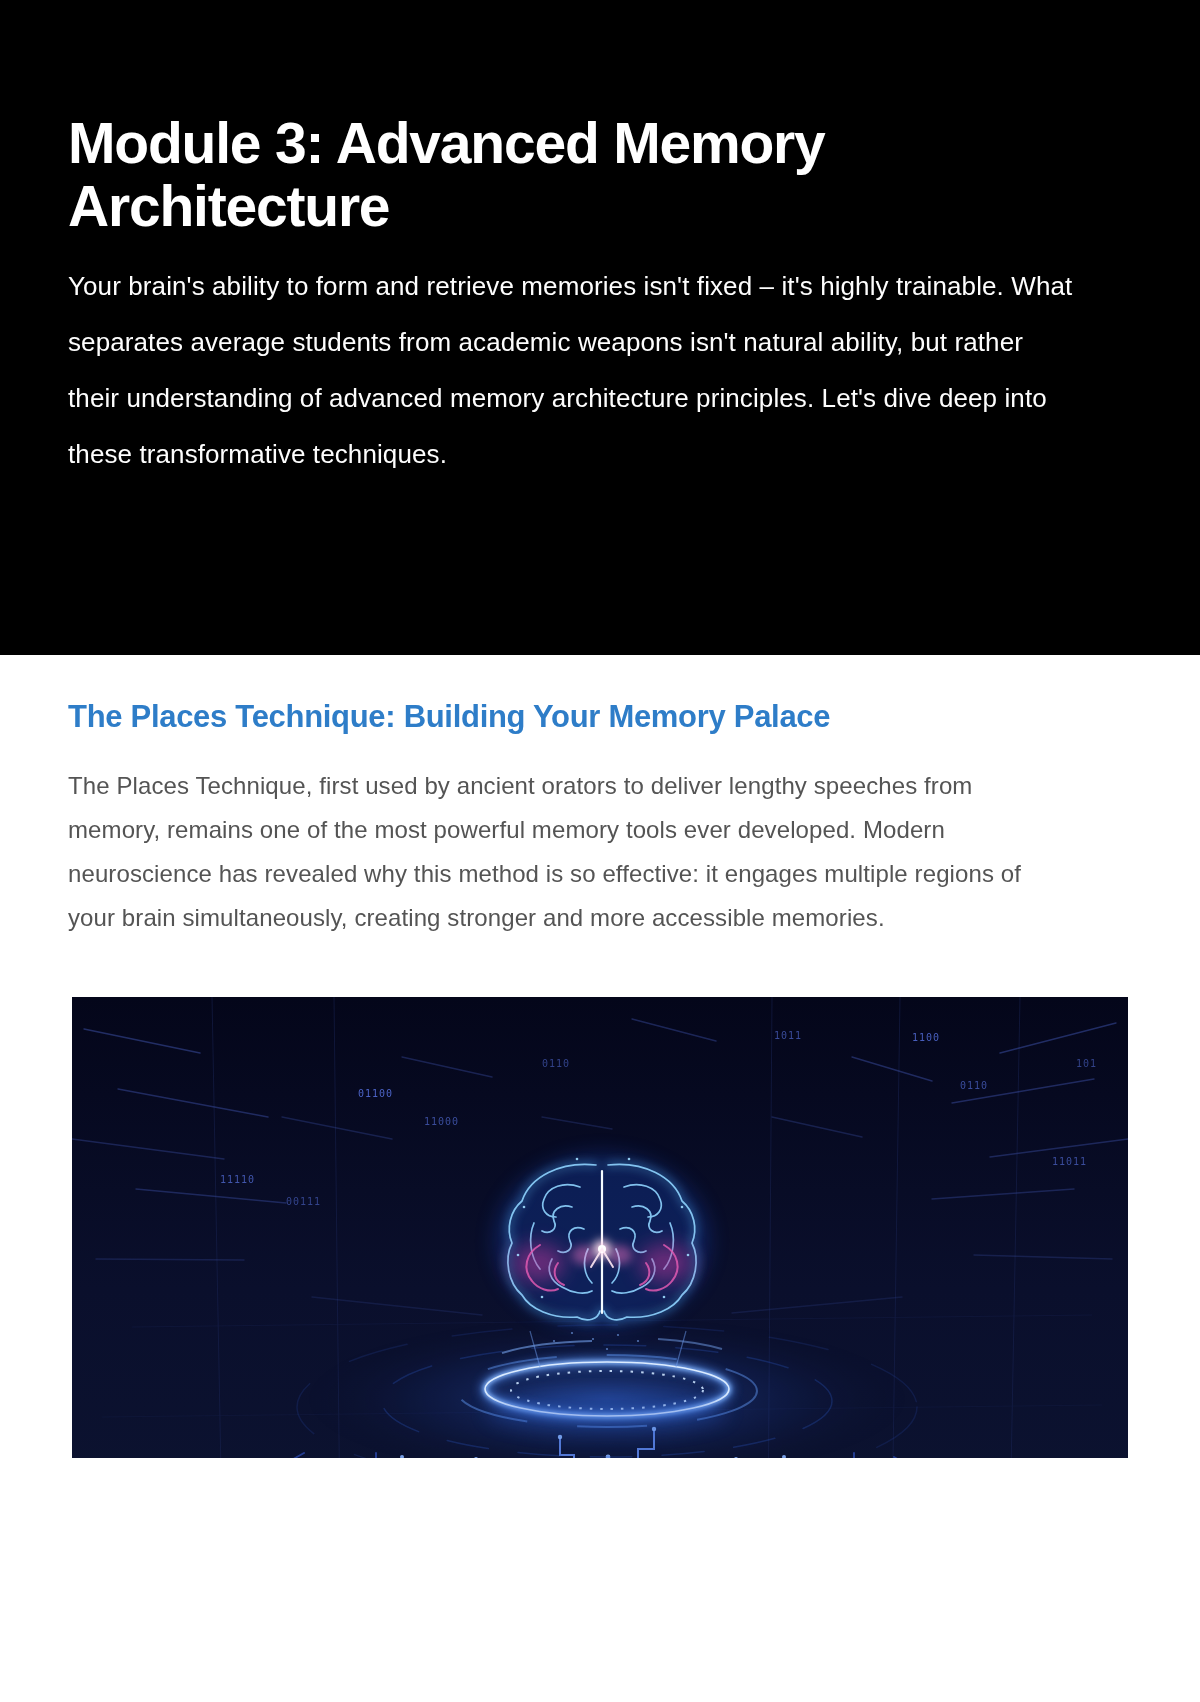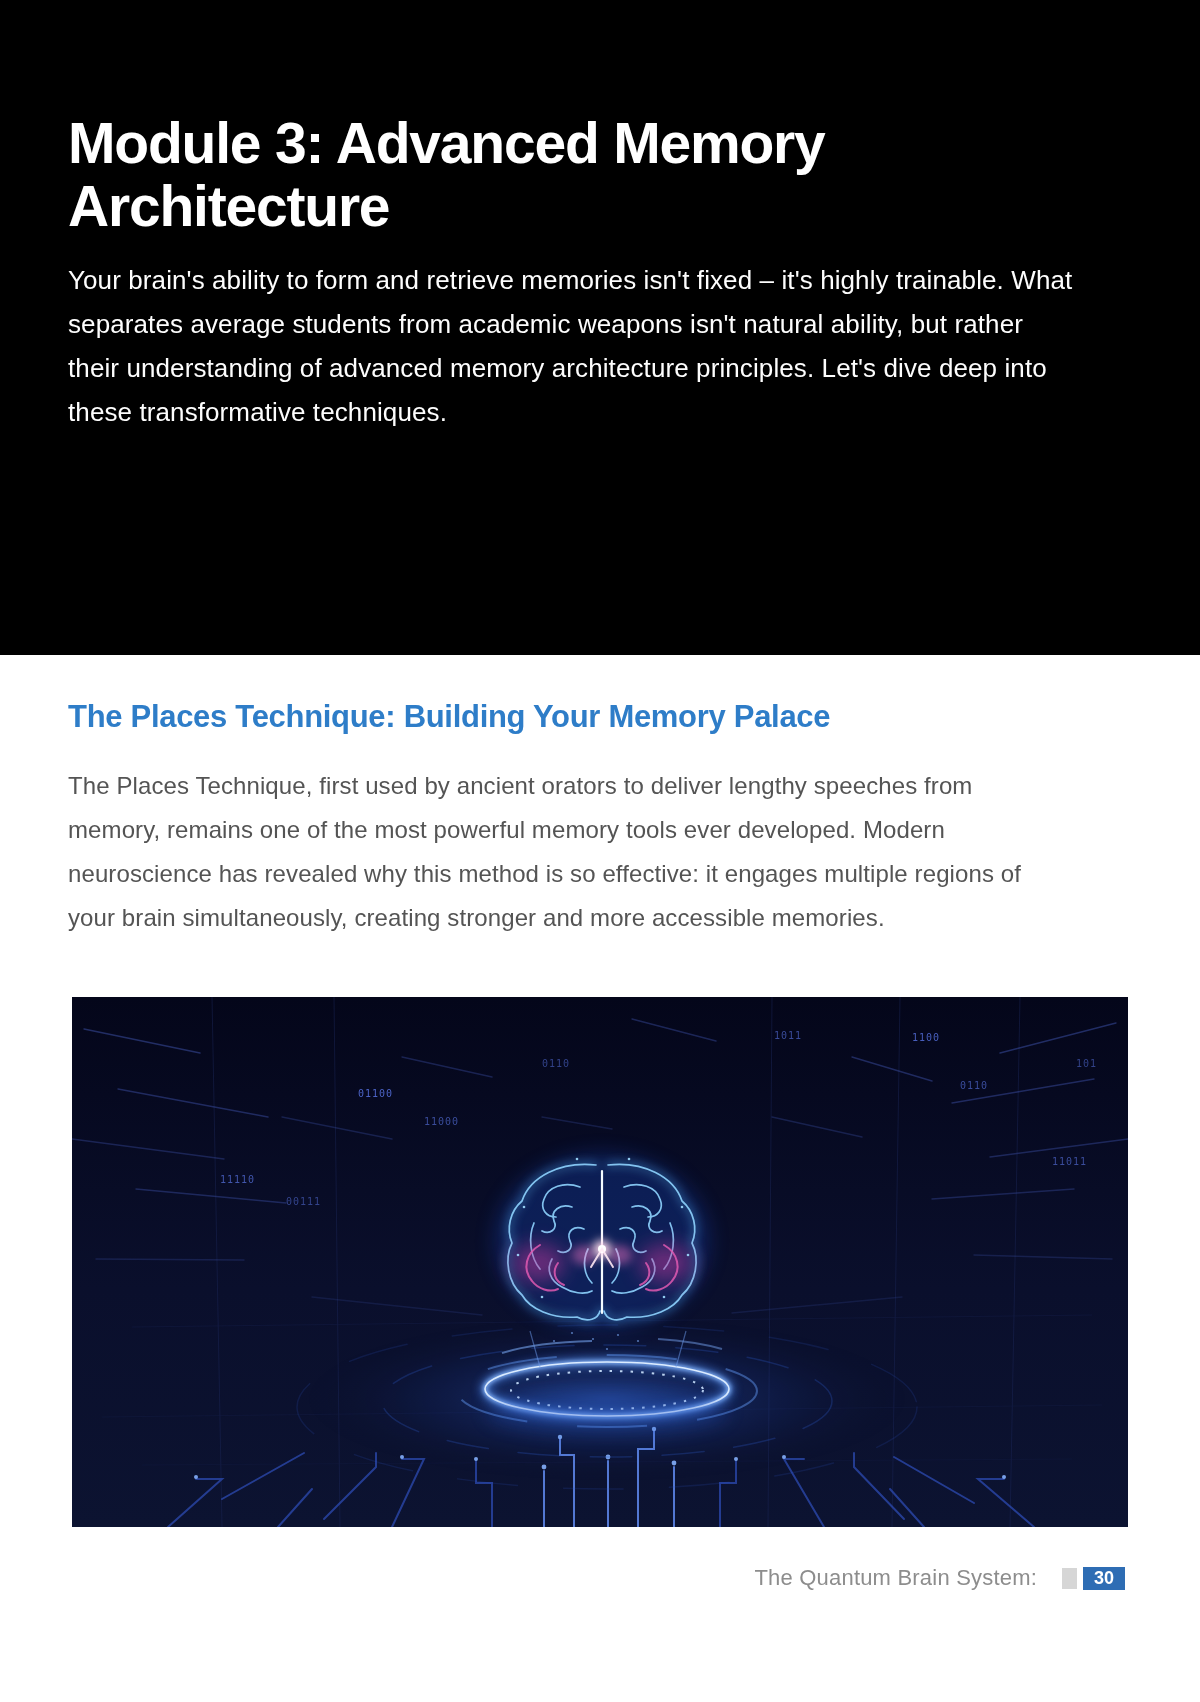--- a/index.html
+++ b/index.html
@@ -1,36 +1,36 @@
 <!DOCTYPE html>
 <html><head>
 <meta charset="utf-8">
 <style>
   * { margin:0; padding:0; box-sizing:border-box; }
   html,body { background:#ffffff; }
   body { font-family:"Liberation Sans","DejaVu Sans",sans-serif; }
   .page {
-    position:relative; width:1200px; height:1702px;
+    position:relative; width:1200px; height:1458px;
     background:#ffffff; overflow:hidden; margin:0 auto;
   }
   
   .hero {
     background:#000000; color:#ffffff;
     height:655px; padding:112px 68px 0 68px;
   }
   .hero h1 {
     font-size:57px; line-height:63px; font-weight:700;
     letter-spacing:-1.2px; max-width:860px;
   }
   .hero h2 {
     font-size:31px; line-height:37px; font-weight:700;
     letter-spacing:-0.3px; margin-top:86px;
   }
   .hero p {
-    font-size:26px; line-height:44px; font-weight:400;
+    font-size:26px; line-height:56px; font-weight:400;
     margin-top:20px; max-width:1005px; color:#fdfdfd;
     letter-spacing:0.1px;
   }
   
   .main { padding:0 68px; }
   .section-heading {
     font-size:31px; line-height:37px; font-weight:700;
     margin-top:43px; letter-spacing:-0.3px;
   }
   .body-p {

